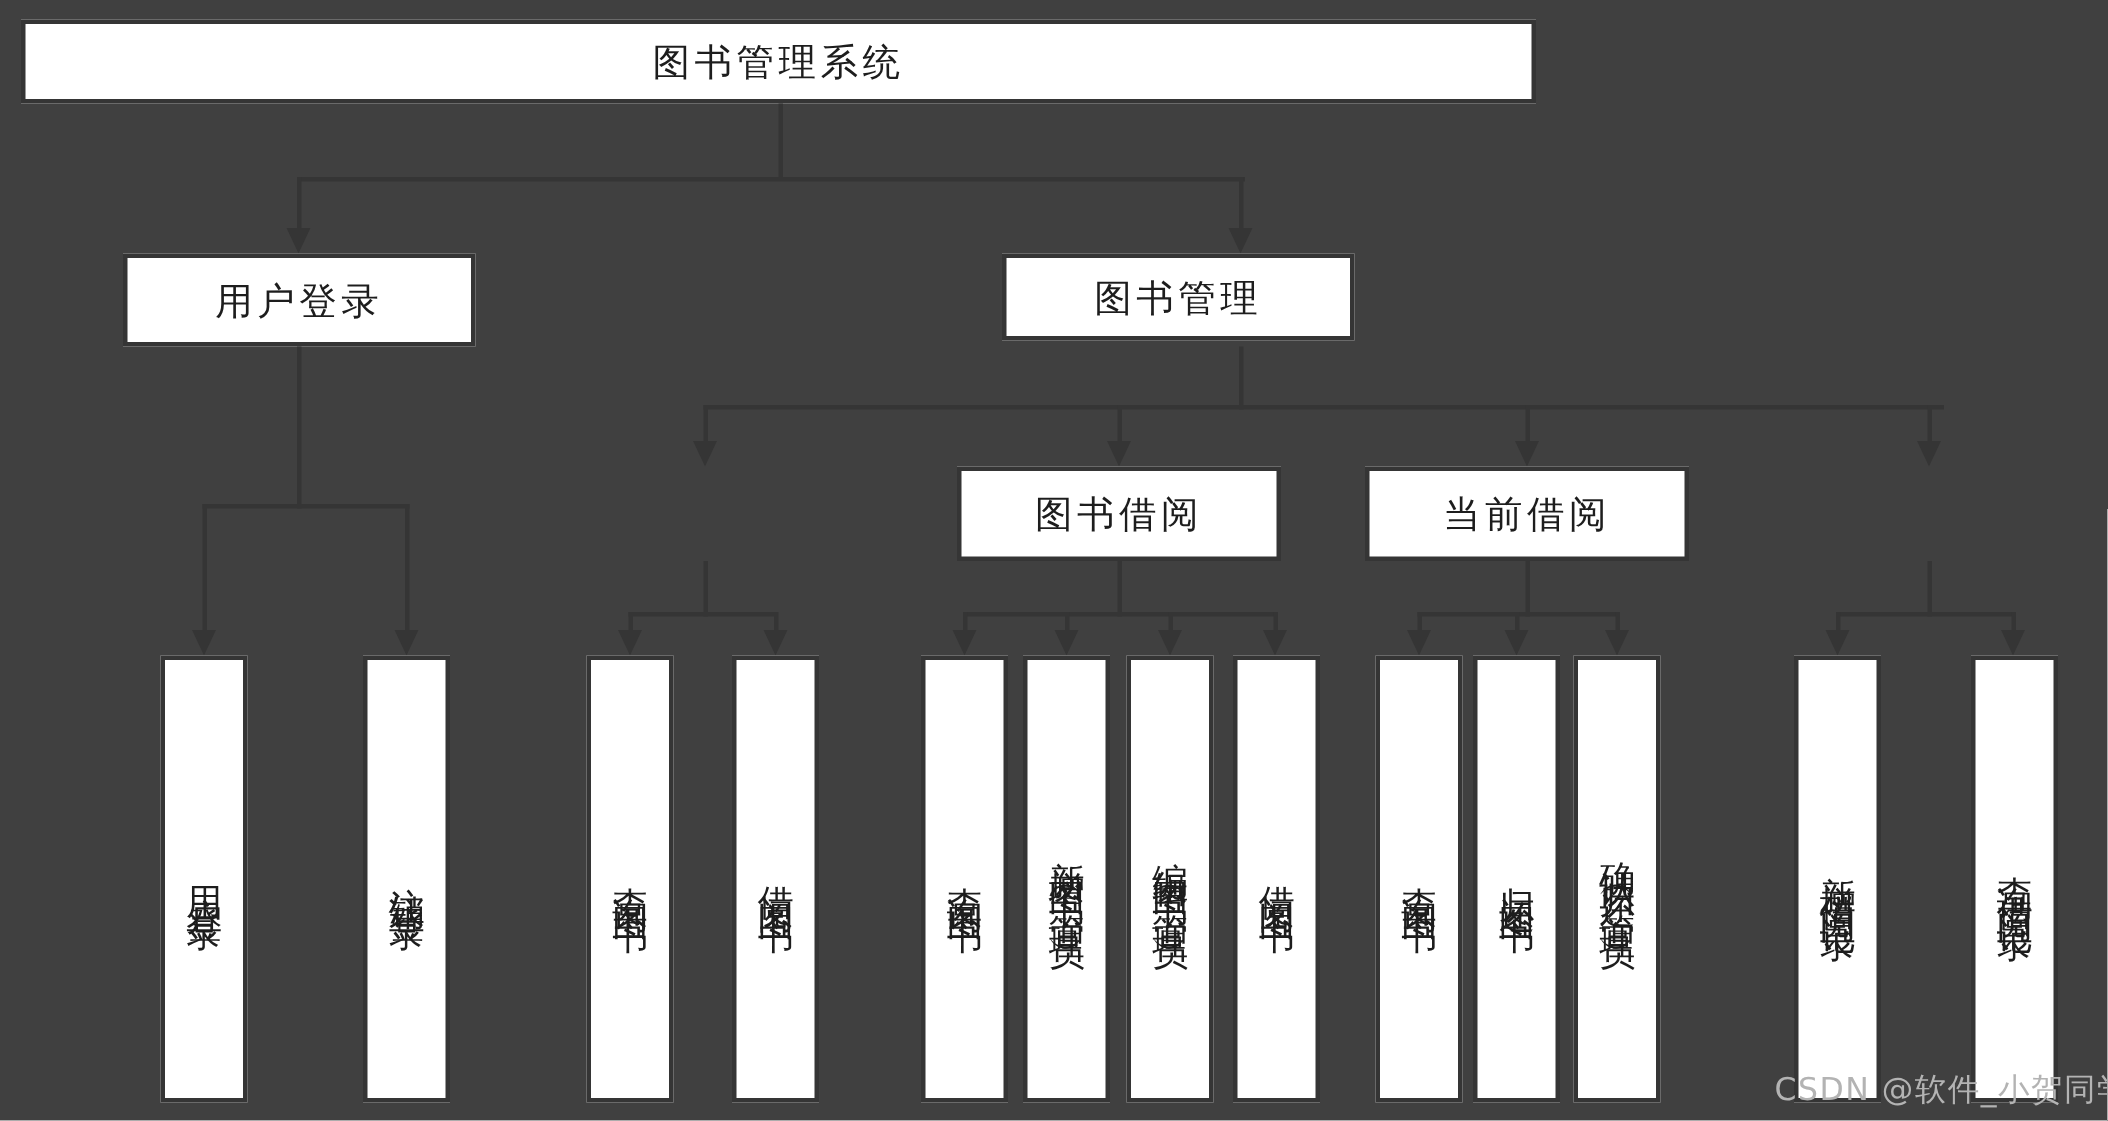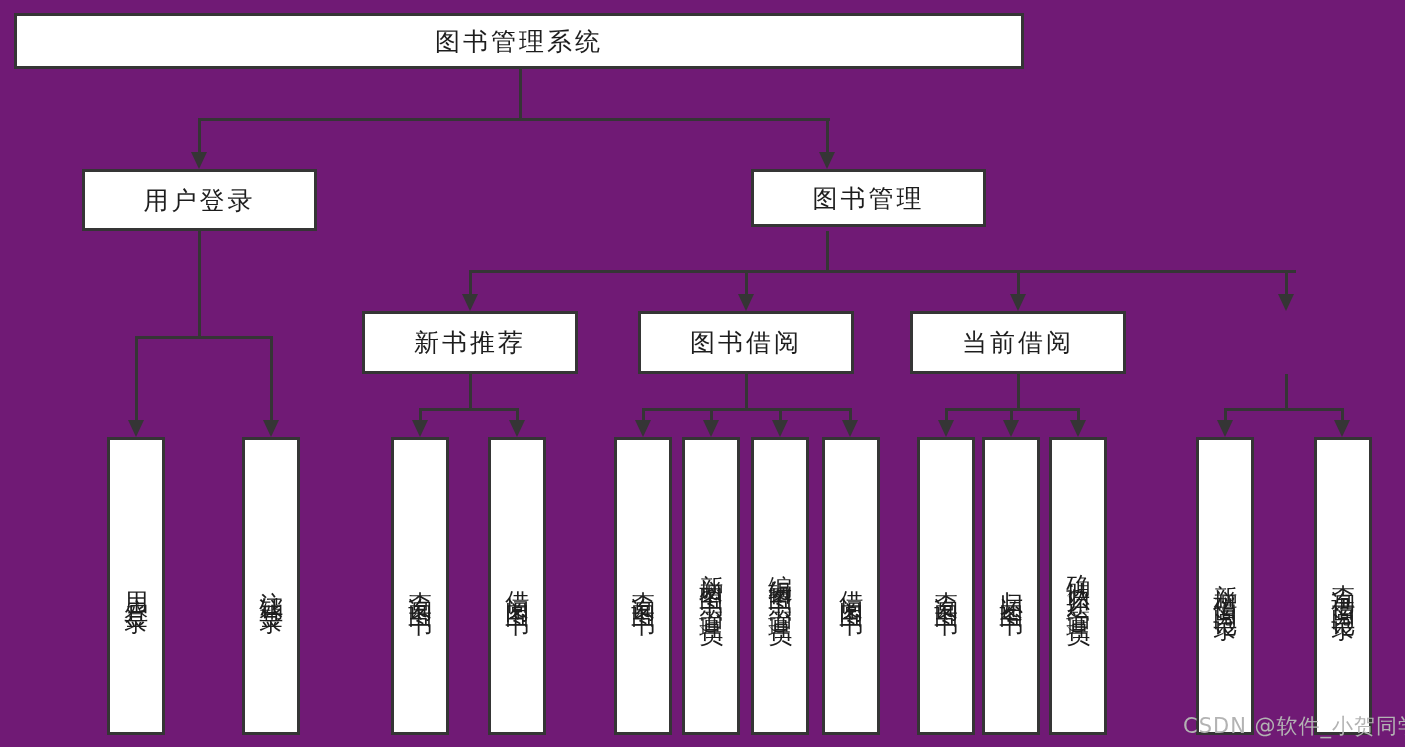--- a/index.html
+++ b/index.html
@@ -1,20 +1,20 @@
 <!DOCTYPE html>
 <html><head>
 <meta charset="utf-8">
 <style>
   html, body { margin: 0; padding: 0; background: #ffffff; }
   .canvas {
     position: relative;
     width: 1405px;
     height: 747px;
-    background: #701a75;
+    background: #404040;
     font-family: "DejaVu Sans", "Liberation Sans", sans-serif;
     overflow: hidden;
   }
   .node {
     position: absolute;
     box-sizing: border-box;
     border: 3px solid #353535;
     background: #ffffff;
     display: flex;
     align-items: center;
@@ -67,21 +67,21 @@
   <div class="vl" style="left:519px; top:69px; height:49px;"></div>
   <div class="hl" style="left:198px; top:118px; width:632px;"></div>
   <div class="vl" style="left:198px; top:118px; height:35px;"></div>
   <div class="arr" style="left:191px; top:152px;"></div>
   <div class="vl" style="left:826px; top:118px; height:35px;"></div>
   <div class="arr" style="left:819px; top:152px;"></div>
 
   <div class="node" style="left:82px; top:169px; width:235px; height:62px;">
     <span class="hlabel">用户登录</span>
   </div>
-  <div class="node" style="left:751px; top:169px; width:235px; height:58px;">
+  <div class="node" style="left:668px; top:169px; width:235px; height:58px;">
     <span class="hlabel">图书管理</span>
   </div>
 
   <div class="vl" style="left:198px; top:231px; height:108px;"></div>
   <div class="hl" style="left:135px; top:336px; width:138px;"></div>
   <div class="vl" style="left:135px; top:336px; height:84px;"></div>
   <div class="arr" style="left:128px; top:420px;"></div>
   <div class="vl" style="left:270px; top:336px; height:84px;"></div>
   <div class="arr" style="left:263px; top:420px;"></div>
 
@@ -89,23 +89,20 @@
   <div class="hl" style="left:469px; top:270px; width:827px;"></div>
   <div class="vl" style="left:469px; top:270px; height:24px;"></div>
   <div class="arr" style="left:462px; top:294px;"></div>
   <div class="vl" style="left:745px; top:270px; height:24px;"></div>
   <div class="arr" style="left:738px; top:294px;"></div>
   <div class="vl" style="left:1017px; top:270px; height:24px;"></div>
   <div class="arr" style="left:1010px; top:294px;"></div>
   <div class="vl" style="left:1285px; top:270px; height:24px;"></div>
   <div class="arr" style="left:1278px; top:294px;"></div>
 
-  <div class="node" style="left:362px; top:311px; width:216px; height:63px;">
-    <span class="hlabel">新书推荐</span>
-  </div>
   <div class="node" style="left:638px; top:311px; width:216px; height:63px;">
     <span class="hlabel">图书借阅</span>
   </div>
   <div class="node" style="left:910px; top:311px; width:216px; height:63px;">
     <span class="hlabel">当前借阅</span>
   </div>
 
   <div class="vl" style="left:469px; top:374px; height:37px;"></div>
   <div class="hl" style="left:419px; top:408px; width:99px;"></div>
   <div class="vl" style="left:419px; top:408px; height:12px;"></div>

